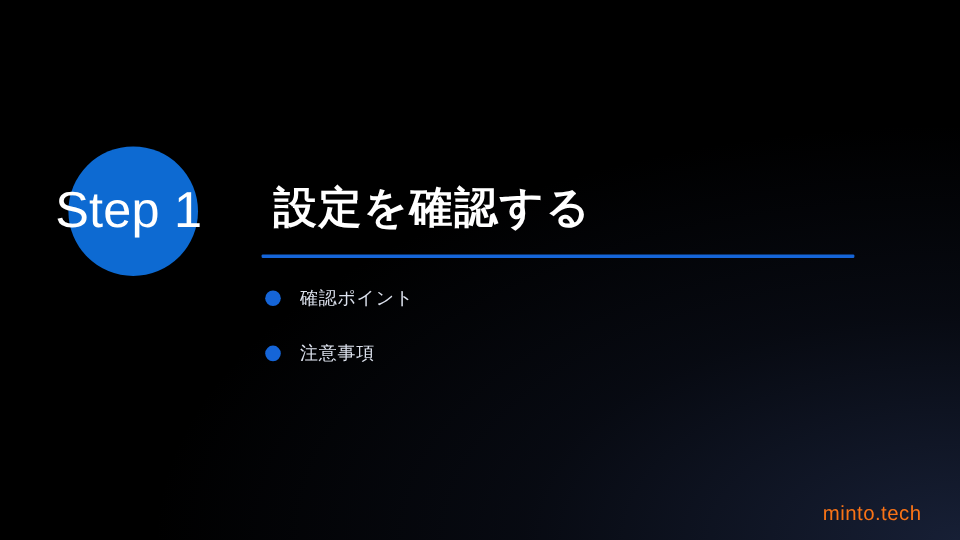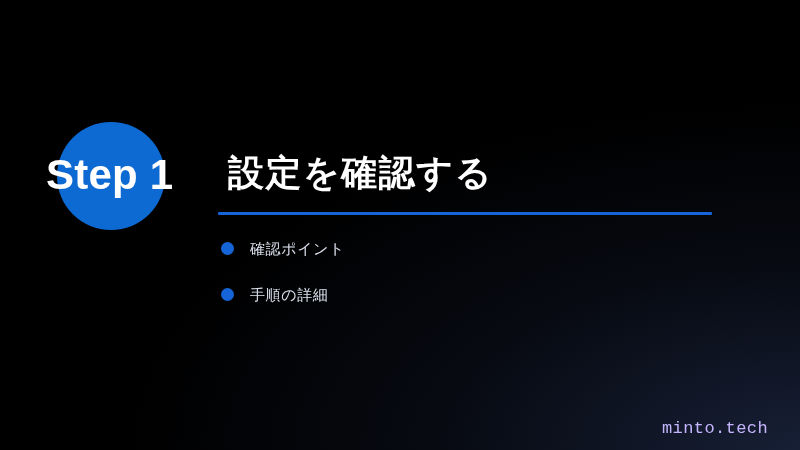--- a/index.html
+++ b/index.html
@@ -56,21 +56,21 @@
     background: #0d6ad2;
   }
 
   .step-label {
     position: absolute;
     left: 46px;
     top: 152px;
     height: 46px;
     line-height: 46px;
     font-size: 42px;
-    font-weight: 700;
+    font-weight: 400;
     letter-spacing: 0.2px;
     color: #ffffff;
     white-space: nowrap;
   }
 
   
   .title {
     position: absolute;
     left: 228px;
     top: 150px;
@@ -131,23 +131,22 @@
   }
 
   
   .footer-brand {
     position: absolute;
     right: 32px;
     bottom: 12px;
     font-size: 17px;
     font-weight: 400;
     letter-spacing: 0.4px;
-    color: #c4b5fd;
+    color: #f97316;
     white-space: nowrap;
-    font-family: Liberation Mono, monospace;
   }
 </style>
 </head>
 <body>
 
 <div id="slide">
   <div id="content">
 
     <div class="step-badge"></div>
     <div class="step-label">Step 1</div>
@@ -159,21 +158,21 @@
     <div class="bullet-list">
 
       <div class="bullet-item">
         <span class="bullet-dot"></span>
         <span class="bullet-text">確認ポイント</span>
       </div>
 
 
       <div class="bullet-item">
         <span class="bullet-dot"></span>
-        <span class="bullet-text">手順の詳細</span>
+        <span class="bullet-text">注意事項</span>
       </div>
 
     </div>
 
     <div class="footer-brand">minto.tech</div>
 
   </div>
 </div>
 
 </body></html>

